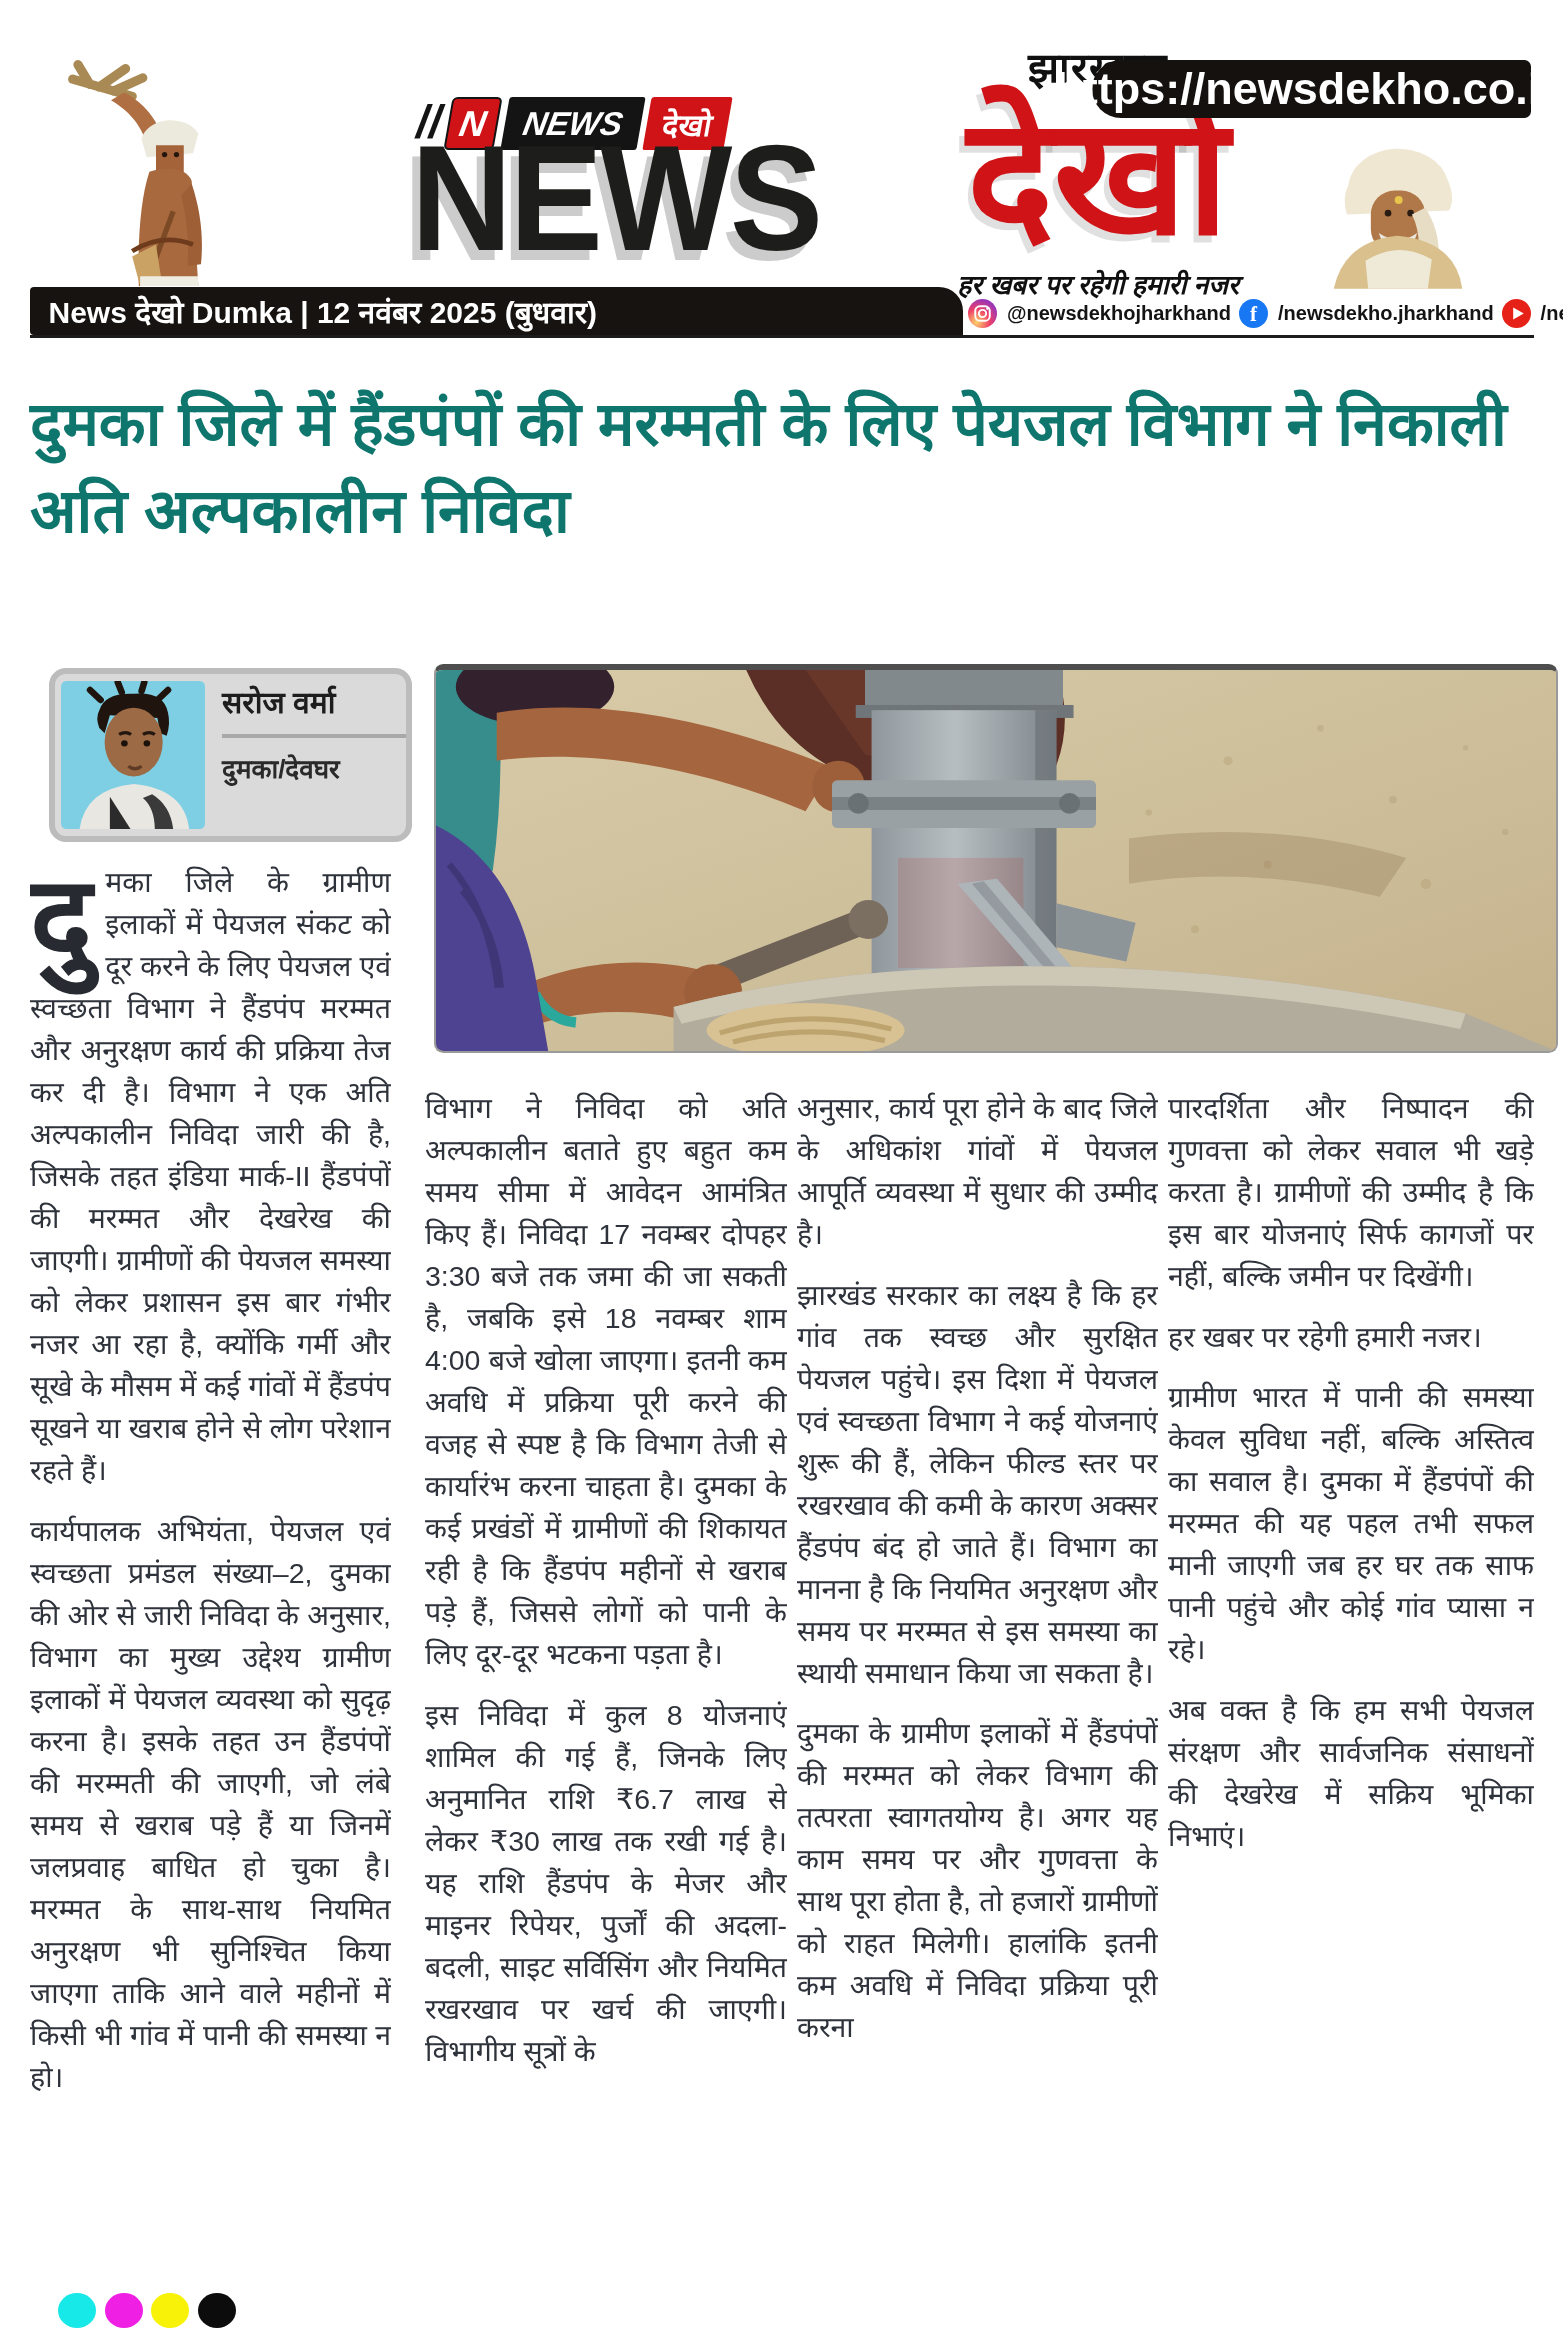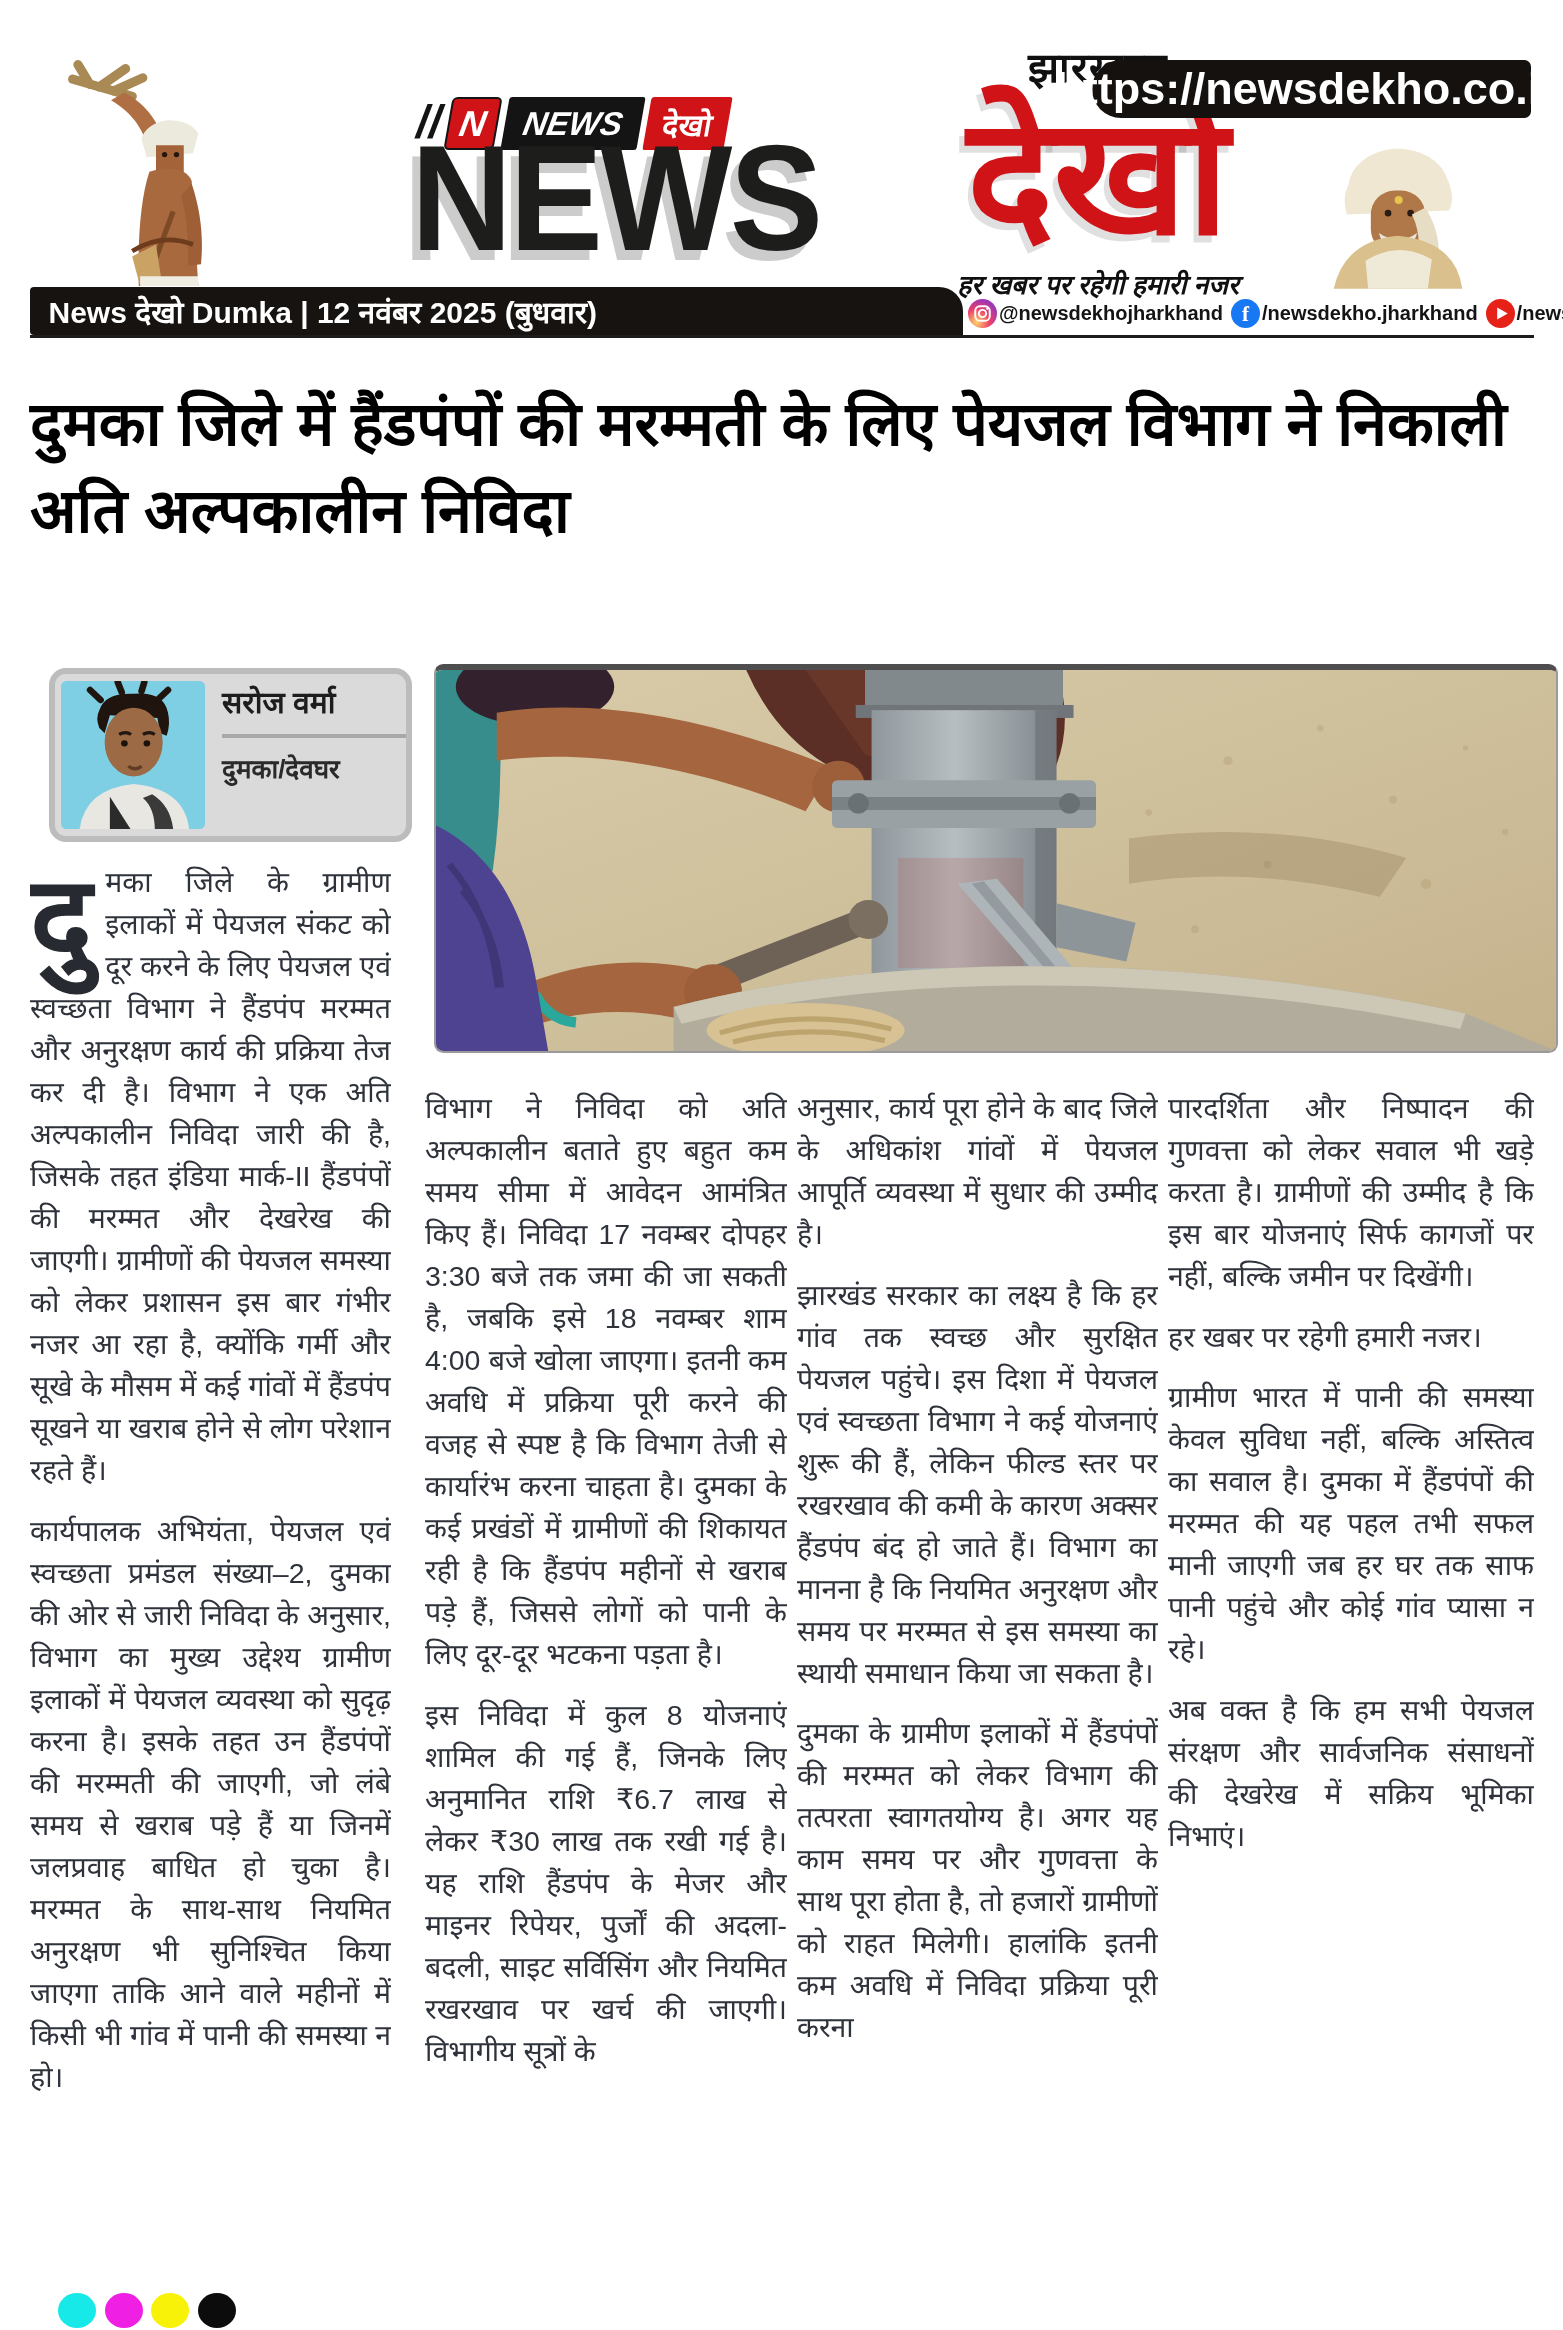--- a/index.html
+++ b/index.html
@@ -29,27 +29,27 @@
   .url-badge{position:absolute;left:1092px;top:60px;width:439px;height:58px;background:#15110e;color:#ffffff;
         font-weight:800;font-size:45px;display:flex;align-items:center;justify-content:center;
         border-radius:29px 6.6px 6.6px 29px;}
 
   
   .date-bar{position:absolute;left:30px;top:287px;width:933px;height:48px;background:#171310;color:#ffffff;
         font-size:30px;font-weight:700;display:flex;align-items:center;padding-left:18.5px;box-sizing:border-box;
         border-radius:4px 24px 0 4px;}
   .social-strip{position:absolute;left:968px;top:295px;width:578px;height:36px;display:flex;align-items:center;
         gap:8px;font-size:20px;font-weight:800;color:#141414;white-space:nowrap;}
-  .social-item{display:flex;align-items:center;gap:2px;}
+  .social-item{display:flex;align-items:center;gap:10px;}
   .social-item svg{width:29px;height:29px;flex:none;}
   .separator-line{position:absolute;left:30px;top:335px;width:1504px;height:2.6px;background:#1c1c1c;}
 
   
   .headline{position:absolute;left:30px;top:340px;width:1504px;font-size:61px;line-height:87px;font-weight:800;
-        color:#000000;letter-spacing:0;}
+        color:#0f766e;letter-spacing:0;}
   .subheadline{position:absolute;left:30px;top:600px;width:1510px;font-size:28px;font-weight:700;color:#17191d;
         white-space:nowrap;overflow:hidden;}
 
   
   .article{position:absolute;left:30px;top:664px;width:1528px;height:1633px;}
 
   .author-box{position:absolute;left:18.5px;top:4px;width:363px;height:174px;background:#dadada;border:6.6px solid #bcbcbc;
         border-radius:17px;box-sizing:border-box;display:flex;gap:17px;padding:6.6px;overflow:hidden;}
   .portrait{width:144px;height:100%;flex:none;border-radius:5.3px;overflow:hidden;}
   .portrait svg{width:100%;height:100%;display:block;}

